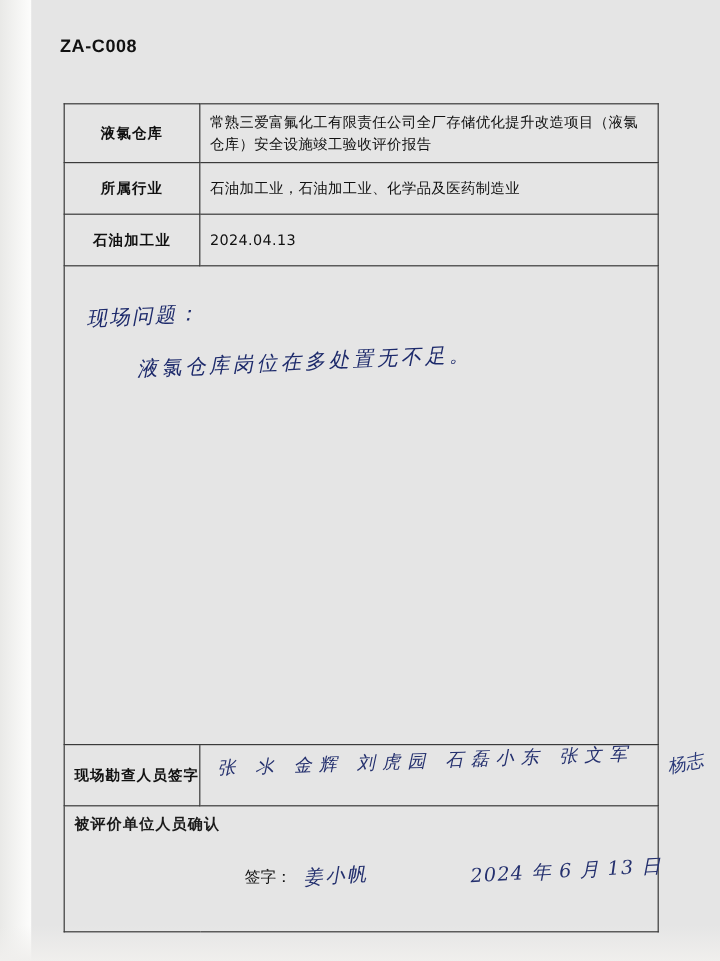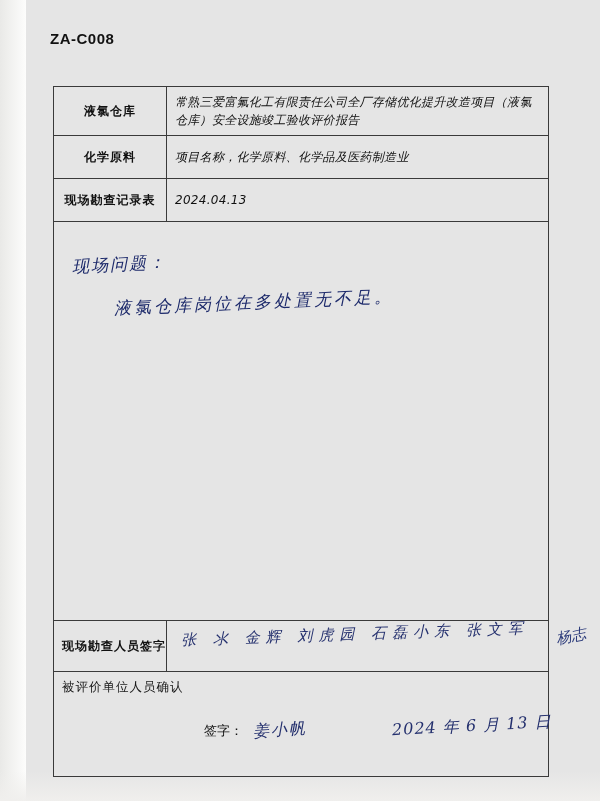--- a/index.html
+++ b/index.html
@@ -80,21 +80,20 @@
     text-align: center;
     font-weight: bold;
     font-size: 12.5px;
     letter-spacing: 1px;
     color: #111;
   }
   td.value {
     font-size: 12px;
     color: #111;
     letter-spacing: 0.3px;
-    font-style: italic;
   }
   tr.row-project td { height: 34px; }
   tr.row-industry td { height: 30px; }
   tr.row-time td { height: 30px; }
   tr.row-device td { height: 30px; }
   tr.row-notes td {
     height: 386px;
     vertical-align: top;
     position: relative;
   }
@@ -158,21 +157,21 @@
     transform: rotate(-12deg);
     white-space: nowrap;
   }
   .confirm-inner {
     position: relative;
     height: 100%;
   }
   .confirm-label {
     position: absolute;
     left: 0; top: 0;
-    font-weight: normal;
+    font-weight: bold;
     font-size: 12.5px;
     letter-spacing: 1px;
   }
   .confirm-sign-line {
     position: absolute;
     left: 142px;
     top: 40px;
     font-size: 13px;
     color: #111;
   }
@@ -208,25 +207,25 @@
 
   <div class="doc-code">ZA-C008</div>
 
   <table class="form">
     <tbody>
         <tr class="row-project">
       <td class="label">液氯仓库</td>
       <td class="value">常熟三爱富氟化工有限责任公司全厂存储优化提升改造项目（液氯仓库）安全设施竣工验收评价报告</td>
     </tr>
     <tr class="row-industry">
-      <td class="label">化学原料</td>
-      <td class="value">项目名称，化学原料、化学品及医药制造业</td>
+      <td class="label">所属行业</td>
+      <td class="value">石油加工业，石油加工业、化学品及医药制造业</td>
     </tr>
     <tr class="row-time">
-      <td class="label">现场勘查记录表</td>
+      <td class="label">石油加工业</td>
       <td class="value">2024.04.13</td>
     </tr>
     <tr class="row-notes">
       <td colspan="2">
         <div class="notes-area">
           <div class="hand hand-notes-title">现场问题：</div>
           <div class="hand hand-notes-body">液氯仓库岗位在多处置无不足。</div>
         </div>
       </td>
     </tr>

